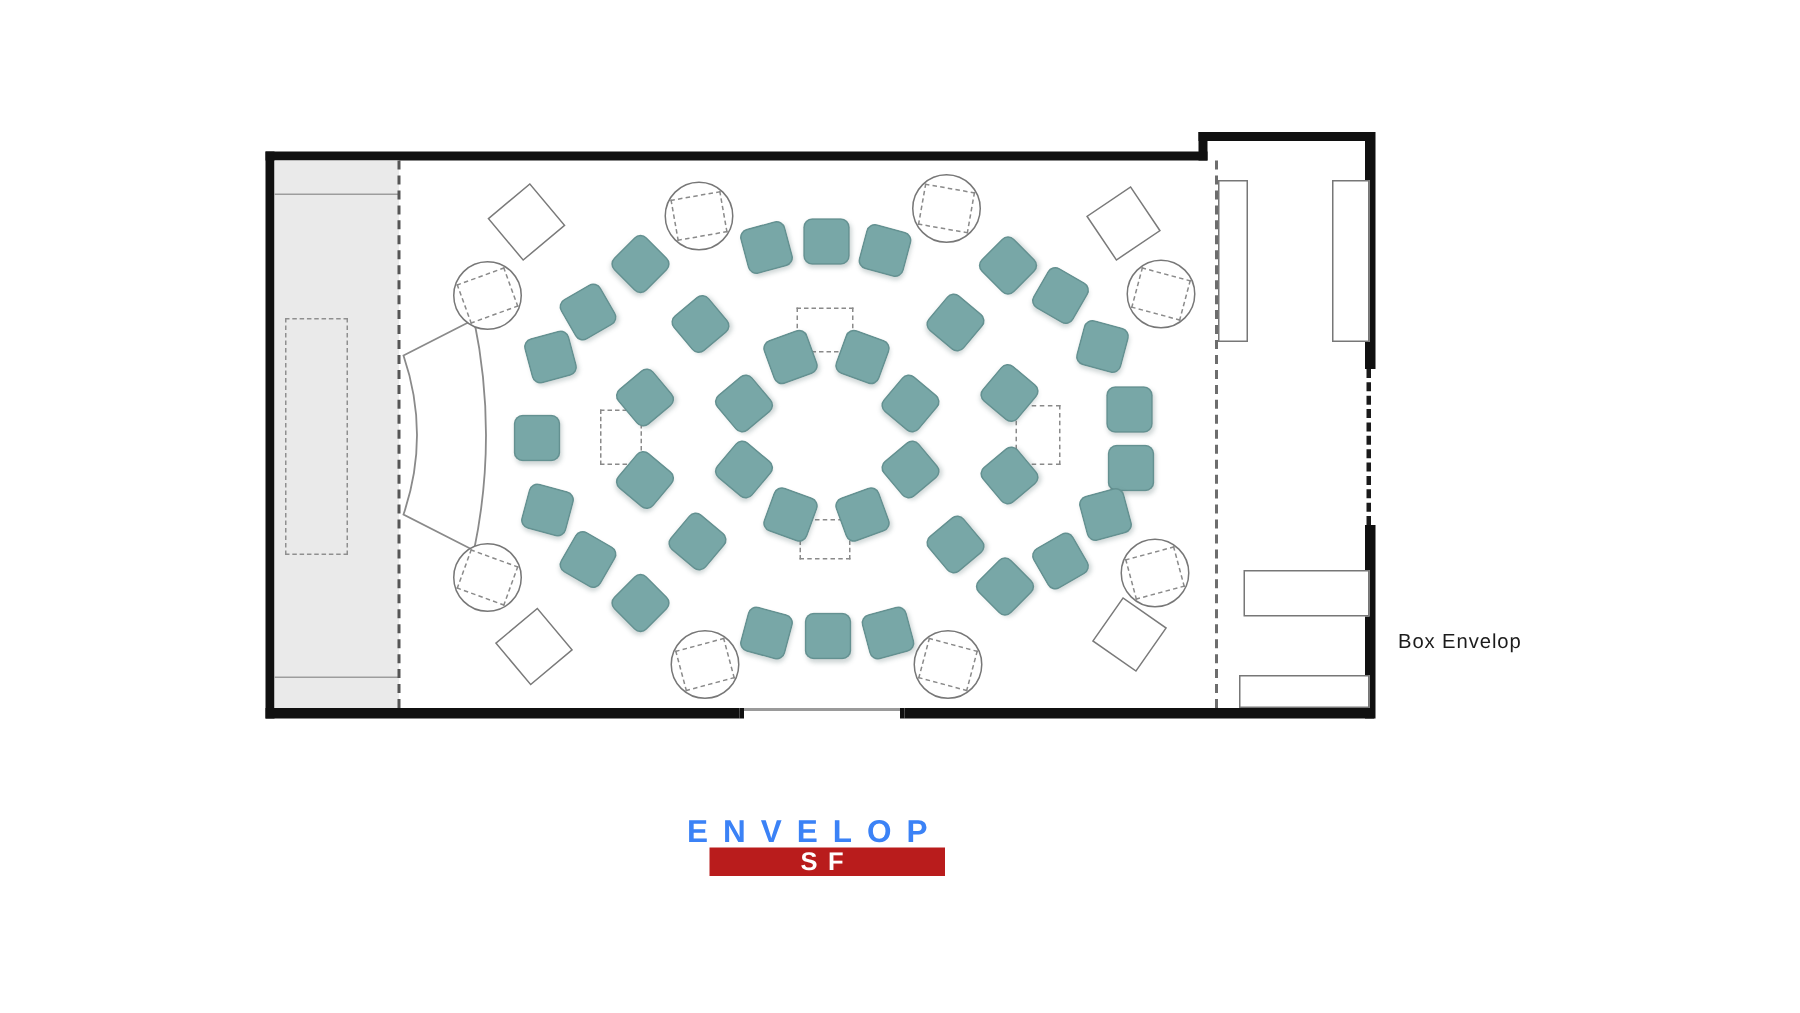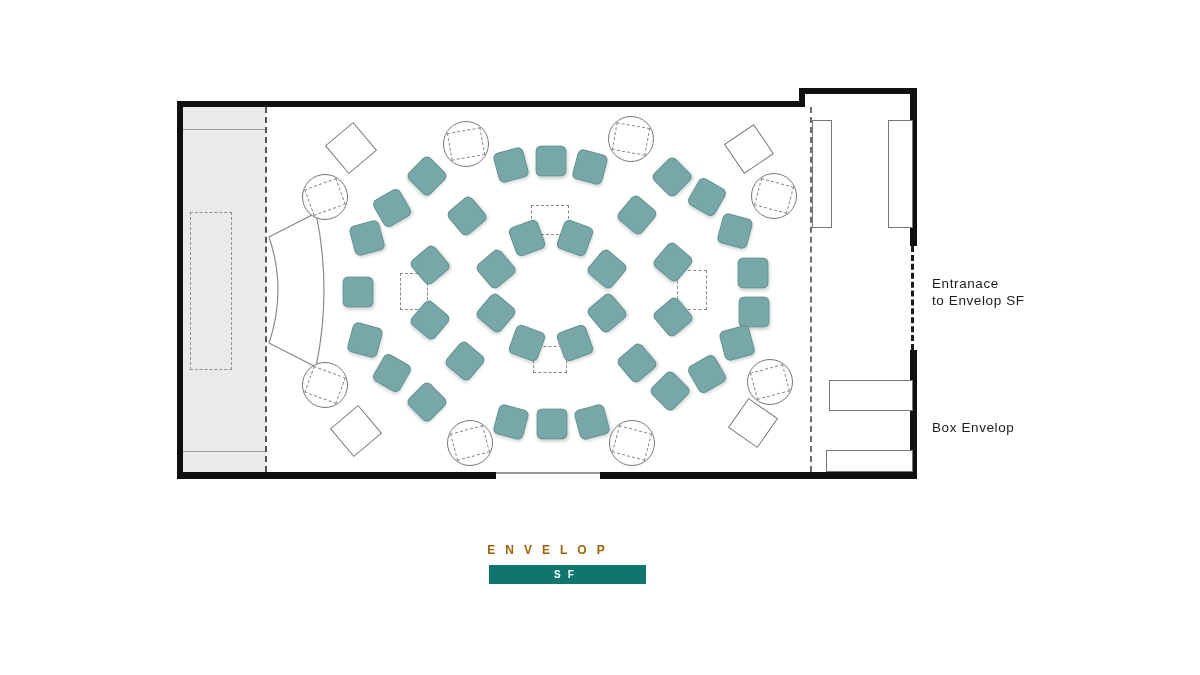--- a/index.html
+++ b/index.html
@@ -23,23 +23,23 @@
   .speaker .box{position:absolute;left:50%;top:50%;border:1px dashed #8a8a8a;}
   
   .monitor{border:1px solid #7a7a7a;background:#fff;}
   
   .sub{border:1px dashed #8a8a8a;background:transparent;}
   
   .bench{border:1px solid #777;background:#fff;}
   .dash-v{width:0;}
   
   .note{font-size:13.5px;line-height:17px;color:#1c1c1c;font-weight:500;letter-spacing:.6px;}
-  .logo-word{font-size:12px;font-weight:700;color:#a16207;letter-spacing:10px;text-align:center;}
-  .logo-badge{background:#0f766e;color:#fff;font-size:10px;font-weight:700;
-              letter-spacing:7px;text-align:center;line-height:19px;margin-left:16px;}
+  .logo-word{font-size:21px;font-weight:700;color:#3b82f6;letter-spacing:10px;text-align:left;}
+  .logo-badge{background:#b91c1c;color:#fff;font-size:17px;font-weight:700;
+              letter-spacing:7px;text-align:center;line-height:19px;}
   .doorline{background:#9a9a9a;}
 </style>
 </head>
 <body>
 
 <div class="stagewrap">
 
   <div class="abs wall" style="left:177px;top:101px;width:628px;height:6px;"></div>
   <div class="abs wall" style="left:799px;top:88px;width:117px;height:6px;"></div>
   <div class="abs wall" style="left:799px;top:88px;width:6px;height:19px;"></div>
@@ -142,22 +142,18 @@
       <div class="abs seat" style="left: 672px; top: 177px; transform: translate(-50%, -50%) rotate(-45deg);"></div>
       <div class="abs seat" style="left: 707px; top: 197px; transform: translate(-50%, -50%) rotate(30deg);"></div>
       <div class="abs seat" style="left: 735px; top: 231px; transform: translate(-50%, -50%) rotate(15deg);"></div>
       <div class="abs seat" style="left: 753px; top: 273px; transform: translate(-50%, -50%) rotate(0deg);"></div>
       <div class="abs seat" style="left: 754px; top: 312px; transform: translate(-50%, -50%) rotate(0deg);"></div>
       <div class="abs seat" style="left: 737px; top: 343px; transform: translate(-50%, -50%) rotate(-15deg);"></div>
       <div class="abs seat" style="left: 707px; top: 374px; transform: translate(-50%, -50%) rotate(-30deg);"></div>
       <div class="abs seat" style="left: 670px; top: 391px; transform: translate(-50%, -50%) rotate(-45deg);"></div>
     </div>
 
-  <div class="abs note" style="left:932px;top:275px;width:140px;">
-    <div>Entranace</div>
-    <div>to Envelop SF</div>
-  </div>
   <div class="abs note" style="left:932px;top:419px;width:120px;">Box Envelop</div>
 
   <div class="abs logo-word" style="left:458px;top:543px;width:186px;">ENVELOP</div>
   <div class="abs logo-badge" style="left:473px;top:565px;width:157px;height:19px;">SF</div>
 
 </div>
 
 </body></html>

